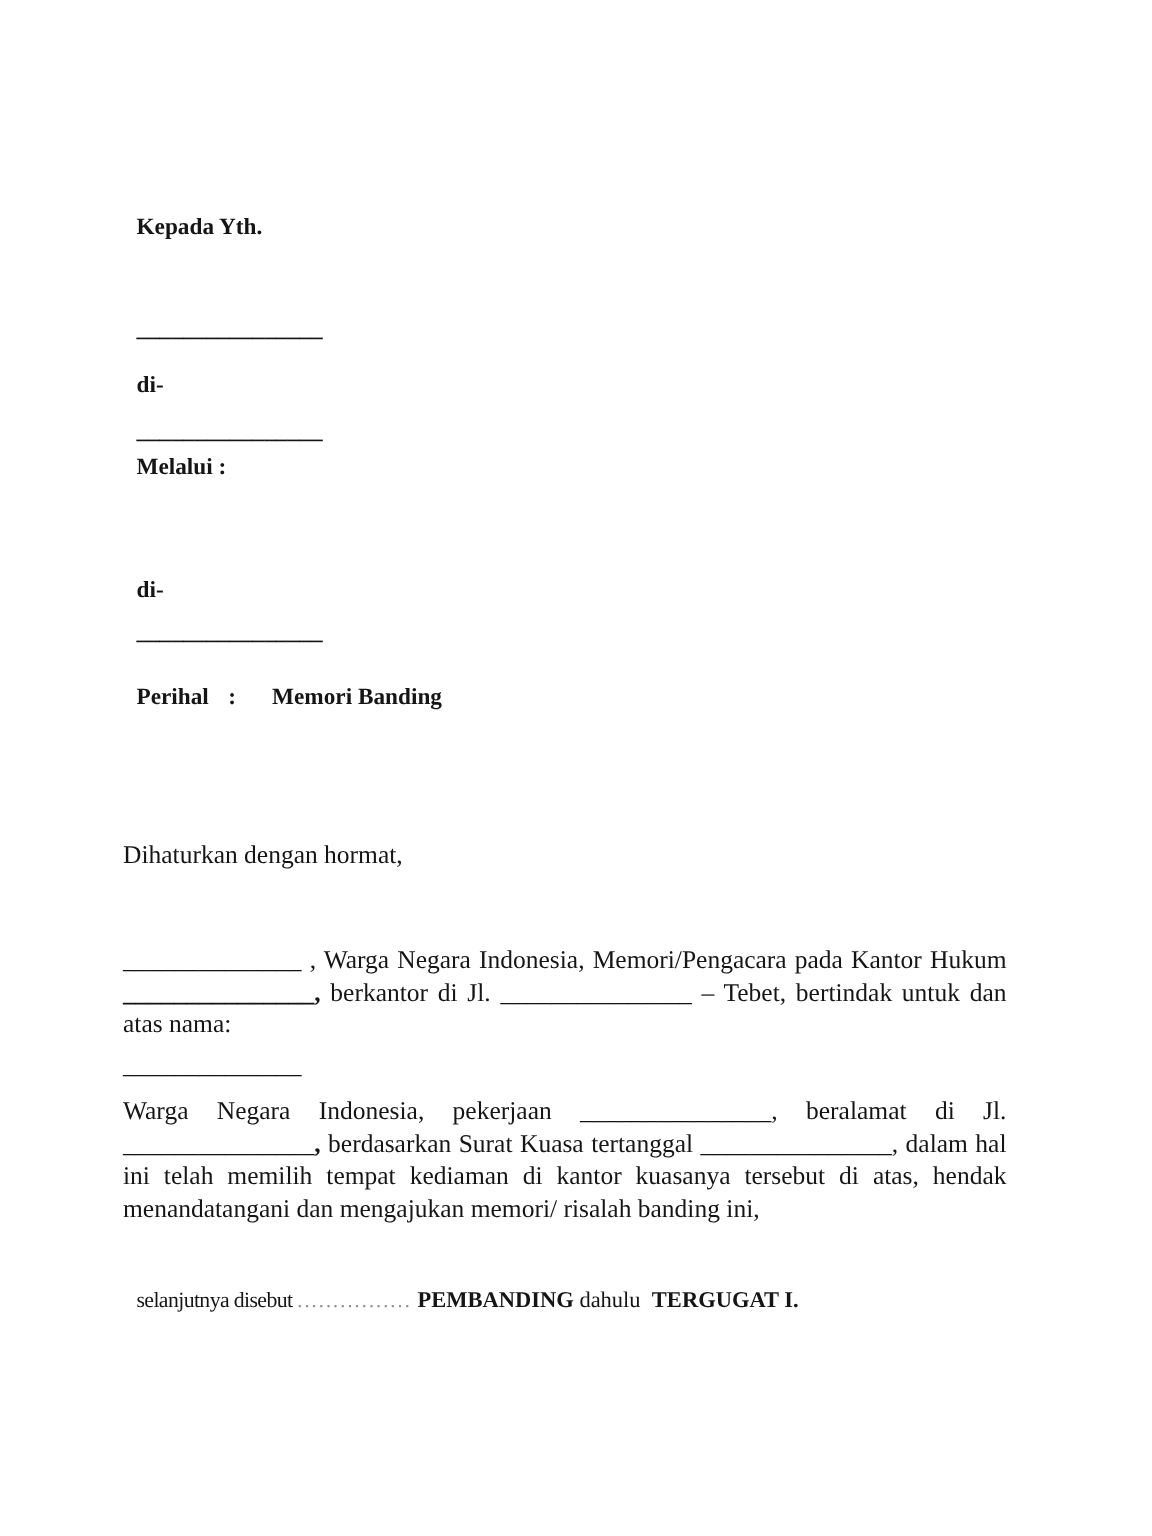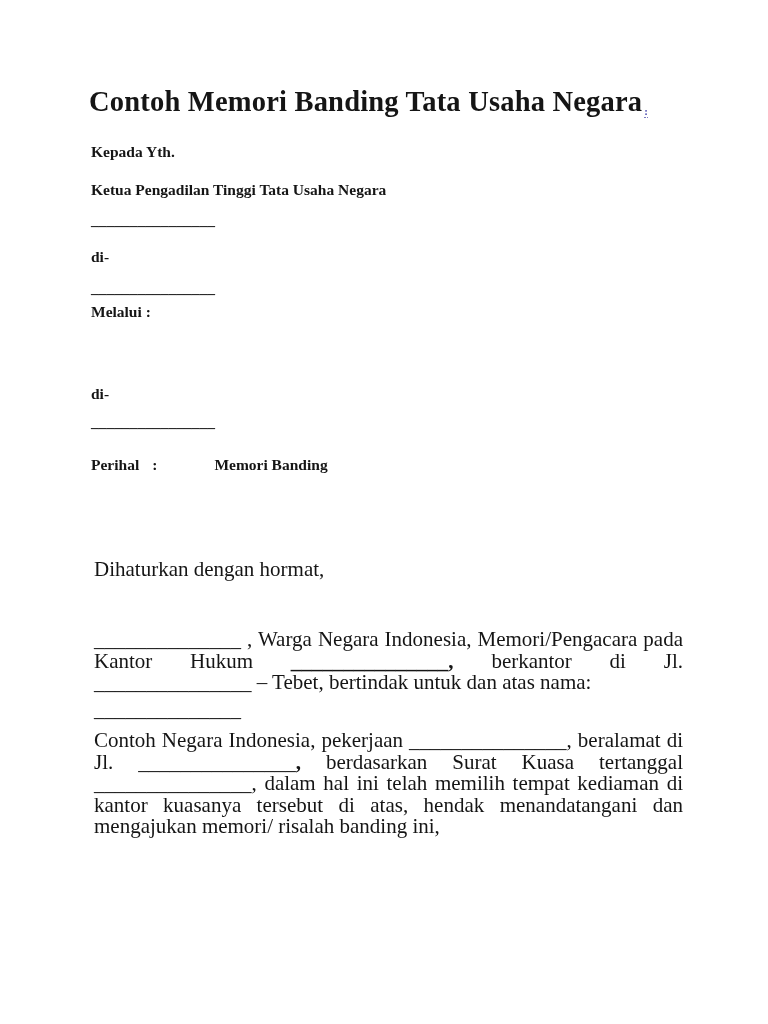--- a/index.html
+++ b/index.html
@@ -36,55 +36,53 @@
   }
   .hline {
     left: 91px;
     font-size: 15.5px;
     font-weight: bold;
     line-height: 19px;
     white-space: pre;
     text-align: center;
   }
   .body-text {
-    left: 94px;
-    font-size: 21px;
+    left: 82px;
+    font-size: 17px;
     line-height: 21.5px;
   }
   .just {
     width: 589px;
     text-align: justify;
     text-align-last: left;
   }
   .perihal-colon { display: inline-block; margin-left: 13px; }
-  .perihal-value { display: inline-block; margin-left: 57px; }
+  .perihal-value { display: inline-block; margin-left: 24px; }
   .closing {
     left: 91px;
     font-size: 15px;
     line-height: 19px;
     white-space: pre-wrap;
   }
   .closing-prefix { letter-spacing: -0.4px; font-size: 14.5px; }
   .closing-dots {
     color: #8a8a8a;
     font-size: 13.5px;
     letter-spacing: 1.4px;
   }
   .bold { font-weight: bold; margin-top: 27px; }
 </style>
 </head>
 <body>
 
 <div class="page">
 
-  <h1 class="abs title"><span>Contoh Memori Banding Tata Usaha Negara</span><span class="title-mark">:</span></h1>
 
   <p class="abs hline" style="top:142px">Kepada Yth.</p>
 
-  <p class="abs hline" style="top:180px">Ketua Pengadilan Tinggi Tata Usaha Negara</p>
 
   <p class="abs hline" style="top:210px">________________</p>
 
   <p class="abs hline" style="top:247px">di-</p>
 
   <p class="abs hline" style="top:278px">________________</p>
 
   <p class="abs hline" style="top:302px">Melalui :</p>
 
 
@@ -93,16 +91,17 @@
   <p class="abs hline" style="top:412px">________________</p>
 
   <p class="abs hline" style="top:455px"><span>Perihal</span><span class="perihal-colon">:</span><span class="perihal-value">Memori Banding</span></p>
 
   <p class="abs body-text" style="top:559px">Dihaturkan dengan hormat,</p>
 
   <p class="abs body-text just" style="top:629px"><span>______________ , Warga Negara Indonesia, Memori/Pengacara pada Kantor Hukum </span><span class="bold">_______________,</span><span> berkantor di Jl. _______________ – Tebet, bertindak untuk dan atas nama:</span></p>
 
   <p class="abs body-text" style="top:699px">______________</p>
 
-  <p class="abs body-text just" style="top:730px"><span>Contoh Negara Indonesia, pekerjaan _______________, beralamat di Jl. _______________</span><span class="bold">,</span><span> berdasarkan Surat Kuasa tertanggal _______________, dalam hal ini telah memilih tempat kediaman di kantor kuasanya tersebut di atas, hendak menandatangani dan mengajukan memori/ risalah banding ini,</span></p>
+  <p class="abs body-text just" style="top:730px"><span>Warga Negara Indonesia, pekerjaan _______________, beralamat di Jl. _______________</span><span class="bold">,</span><span> berdasarkan Surat Kuasa tertanggal _______________, dalam hal ini telah memilih tempat kediaman di kantor kuasanya tersebut di atas, hendak menandatangani dan mengajukan memori/ risalah banding ini,</span></p>
 
+  <p class="abs closing" style="top:857px"><span class="closing-prefix">selanjutnya disebut </span><span class="closing-dots">................</span><span> </span><span class="bold">PEMBANDING</span><span> dahulu  </span><span class="bold">TERGUGAT I.</span></p>
 
 </div>
 
 </body></html>

